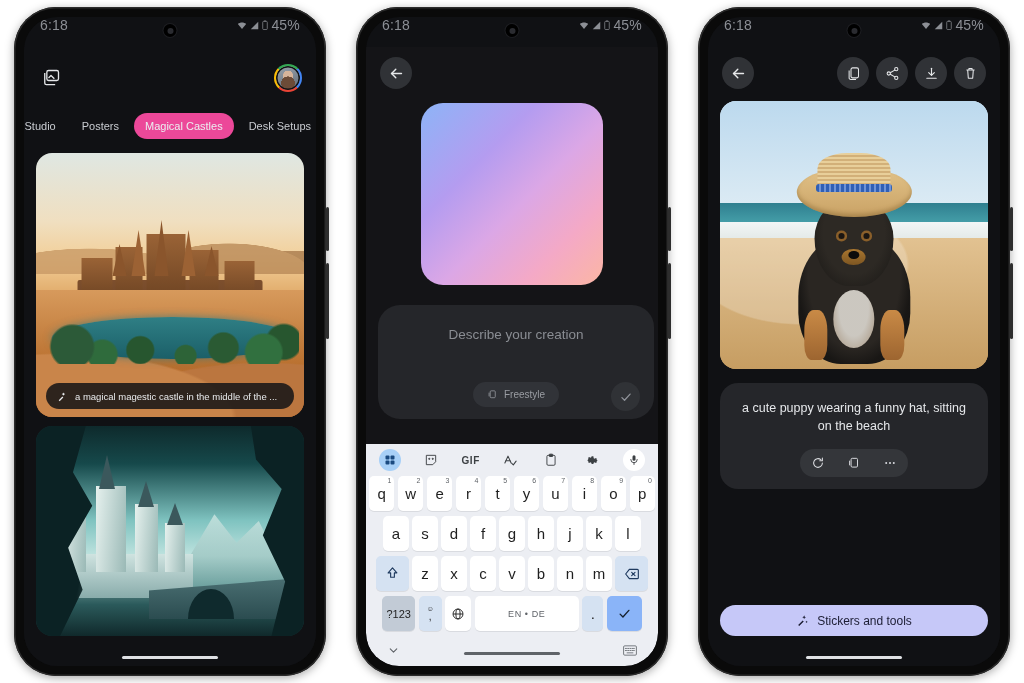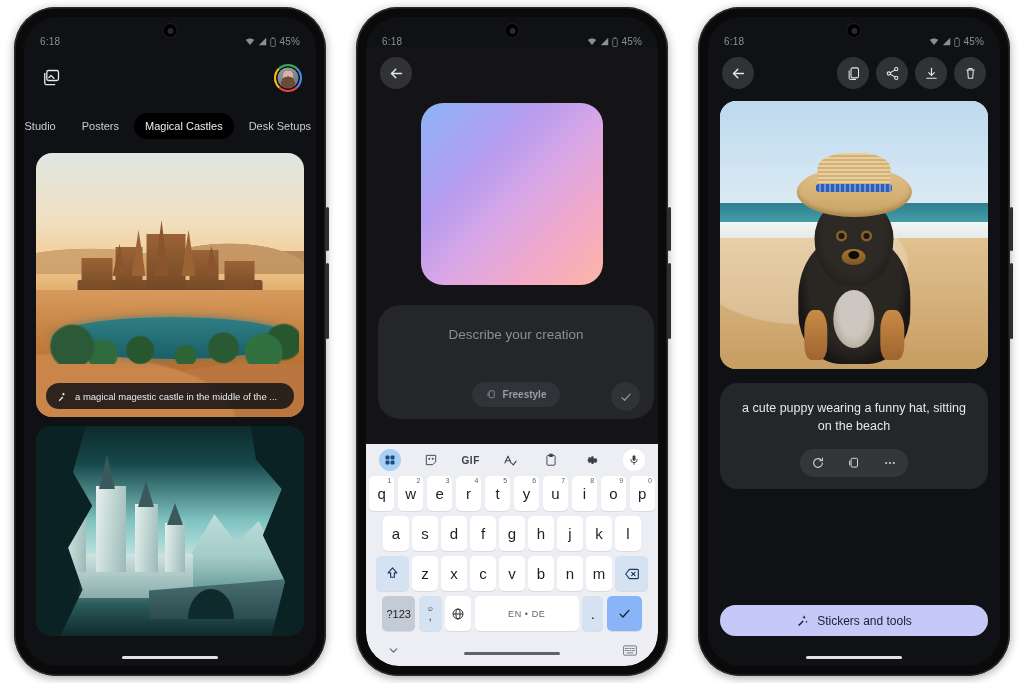--- a/index.html
+++ b/index.html
@@ -44,25 +44,25 @@
     border-radius: 2px;
   }
   .side-btn.pwr { top: 200px; height: 44px; }
   .side-btn.vol { top: 256px; height: 76px; }
 
   
   .statusbar {
     position: relative;
     height: 30px;
     display: flex;
-    align-items: flex-end;
+    align-items: flex-start;
     justify-content: space-between;
     padding: 0 16px;
     color: #8c8f95;
-    font-size: 10px;
+    font-size: 14px;
     letter-spacing: .2px;
   }
   .status-right { display: flex; align-items: center; gap: 3px; }
   .punch-hole {
     position: absolute;
     left: 50%; top: 7px;
     transform: translateX(-50%);
     width: 13px; height: 13px;
     border-radius: 50%;
     background: #000;
@@ -132,21 +132,21 @@
     overflow: hidden;
     white-space: nowrap;
   }
   .tab {
     color: #c9ccd1;
     font-size: 11px;
     padding: 7px 11px;
     border-radius: 16px;
     flex: 0 0 auto;
   }
-  .tab.active { background: #000000; color: #eceef1; }
+  .tab.active { background: #ec4899; color: #eceef1; }
   .tab.edge-l { margin-left: -16px; }
 
   .cards { position: relative; padding: 10px 12px 0; }
   .card {
     position: relative;
     width: 100%;
     border-radius: 16px;
     overflow: hidden;
     margin-bottom: 9px;
   }
@@ -345,21 +345,20 @@
     display: flex; flex-direction: column;
     align-items: center;
     justify-content: space-between;
     padding: 22px 12px 12px;
   }
   .prompt-placeholder { color: #8a8d93; font-size: 13.5px; }
   .prompt-row {
     width: 100%;
     display: flex; align-items: flex-start; justify-content: center;
     position: relative;
-    font-weight: bold;
   }
   .style-chip {
     background: #313338;
     color: #9a9da3;
     border-radius: 15px;
     height: 25px;
     padding: 0 14px;
     display: flex; align-items: center; gap: 6px;
     font-size: 10px;
   }

